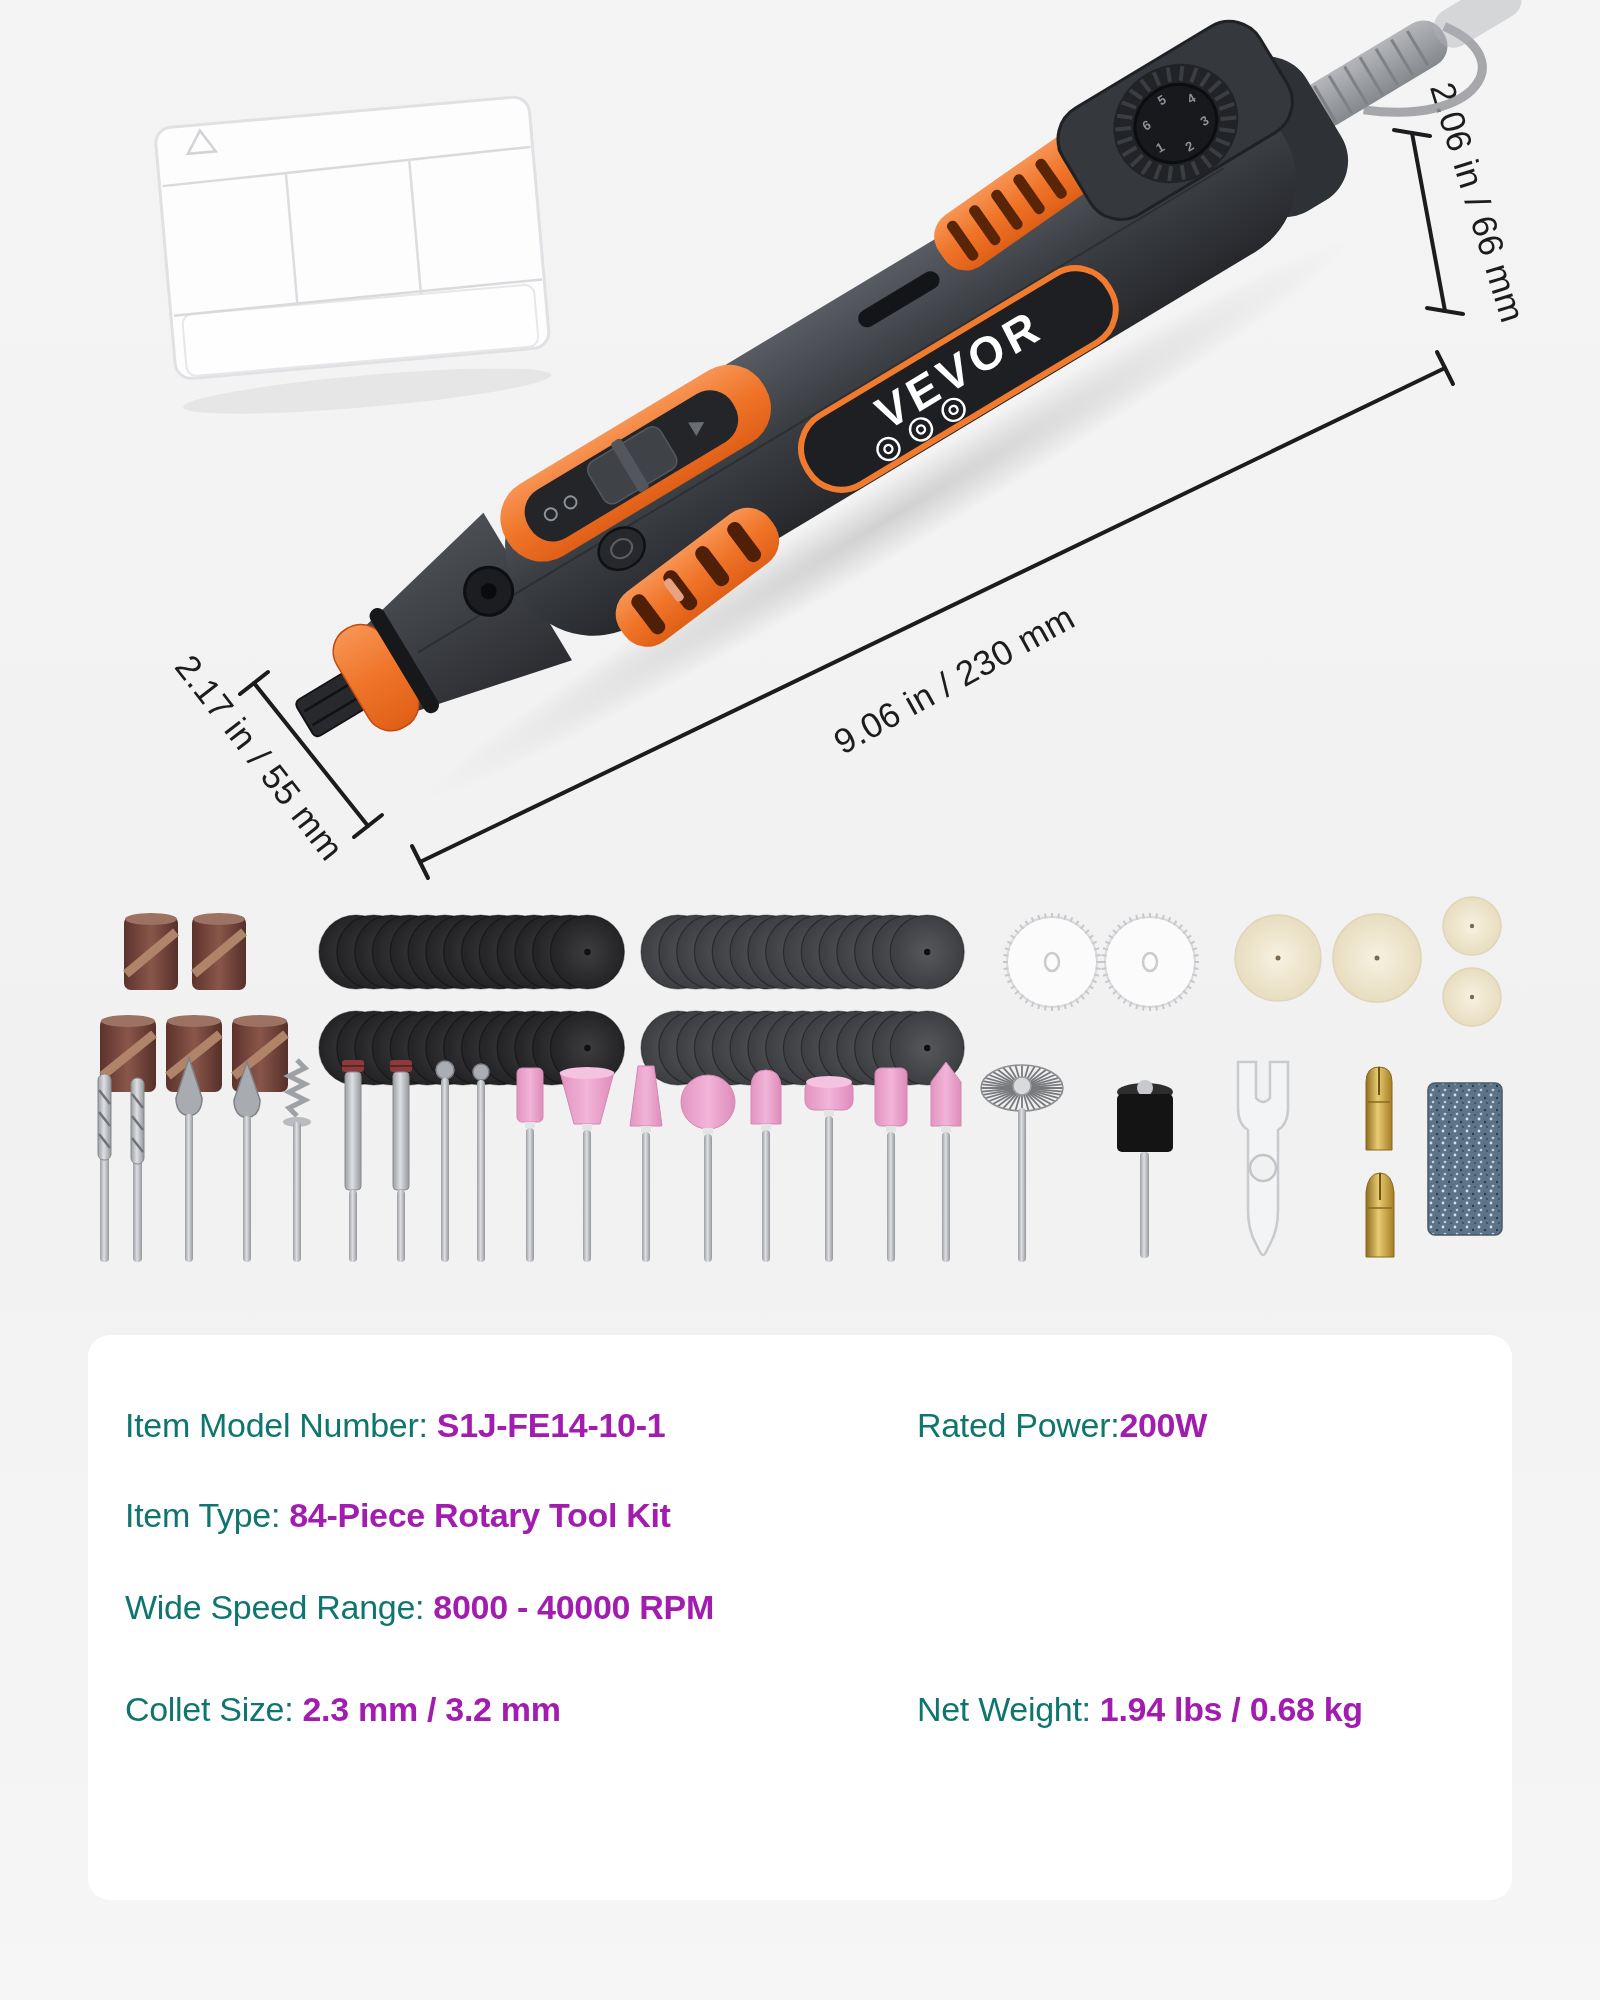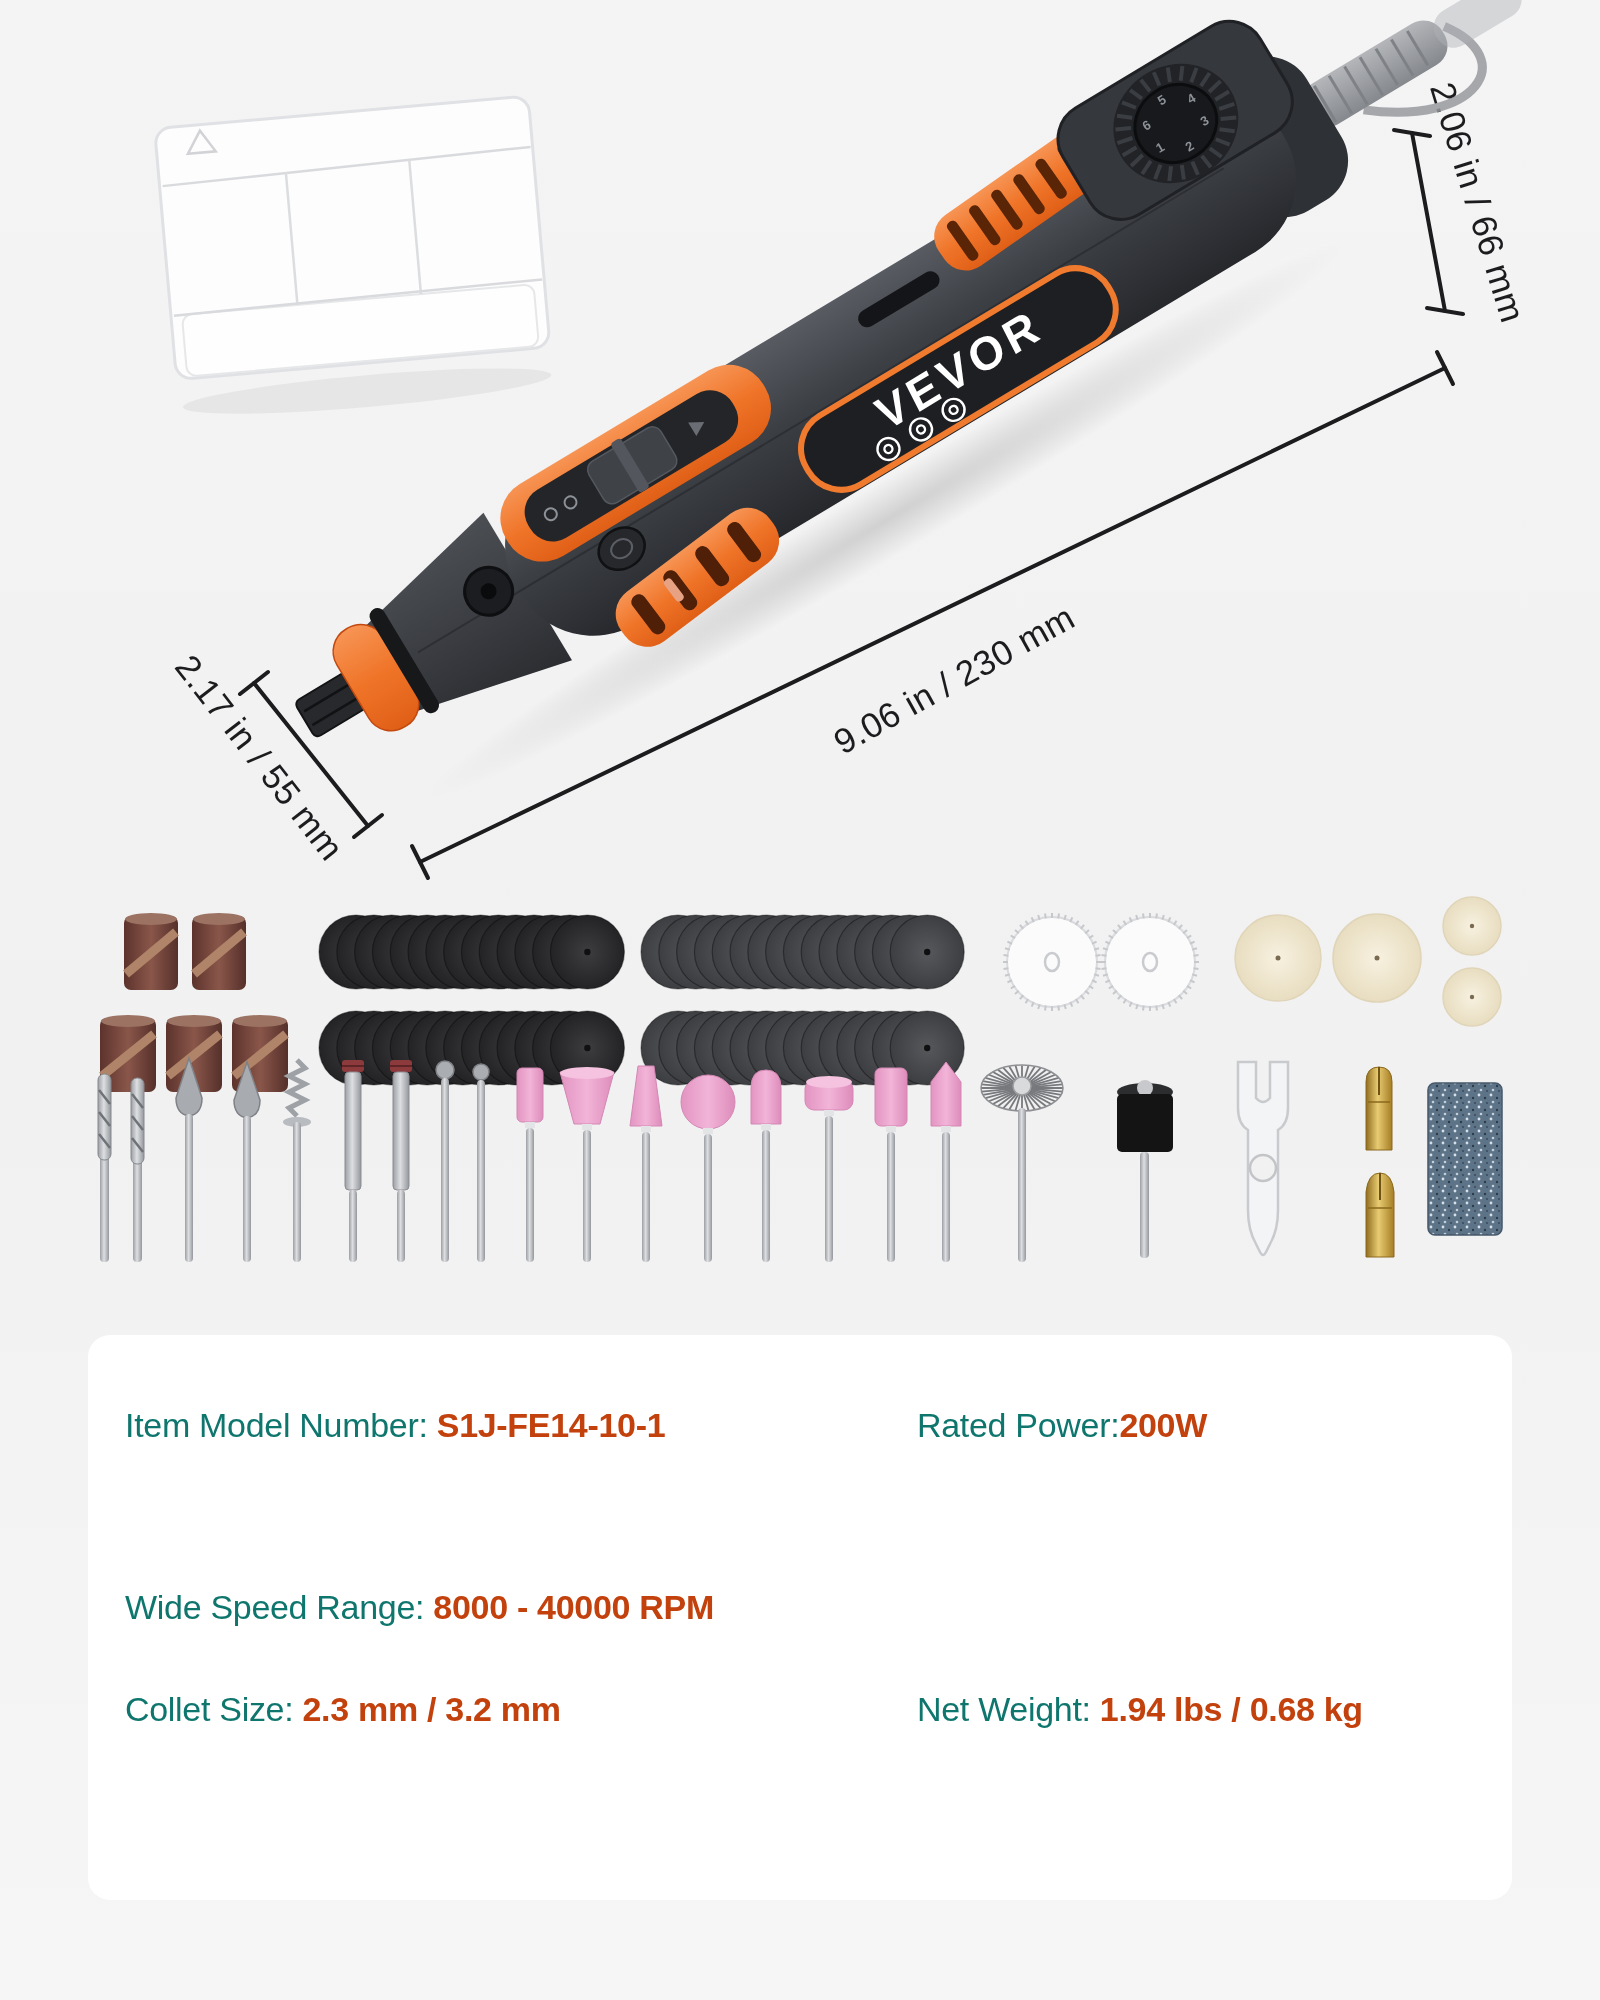--- a/index.html
+++ b/index.html
@@ -16,21 +16,21 @@
   
   .panel{
     position:absolute;left:88px;top:1335px;width:1424px;height:565px;
     background:#ffffff;border-radius:22px;
   }
   .spec-row{position:absolute;left:37px;right:30px;height:44px;display:flex;}
   .cell{position:absolute;top:0;height:44px;line-height:44px;font-size:34px;letter-spacing:-0.3px;white-space:pre;}
   .cell.left{left:0;}
   .cell.right{left:792px;}
   .lbl{color:#0f766e;font-weight:400;white-space:pre;}
-  .val{color:#c2410c;font-weight:700;white-space:pre;margin-top:31px;}
+  .val{color:#a21caf;font-weight:700;white-space:pre;margin-top:31px;}
 </style>
 </head>
 <body>
 
 <div class="stage">
 
   <svg width="1600" height="1335" viewBox="0 0 1600 1335">
     <defs>
       <linearGradient id="gBody" x1="0" y1="0" x2="0" y2="1">
         <stop offset="0" stop-color="#585c62"></stop>
@@ -644,20 +644,23 @@
 
       <rect x="1428" y="1083" width="74" height="152" rx="7" fill="url(#speckStone)" stroke="#46586a" stroke-width="1.5"></rect>
     </g>
   </svg>
 
   <div class="panel">
     <div class="spec-row" style="top:68px">
       <div class="cell left"><span class="lbl">Item Model Number: </span><span class="val">S1J-FE14-10-1</span></div>
       <div class="cell right"><span class="lbl">Rated Power:</span><span class="val">200W</span></div>
     </div>
+    <div class="spec-row" style="top:158px">
+      <div class="cell left"><span class="lbl">Item Type: </span><span class="val">84-Piece Rotary Tool Kit</span></div>
+    </div>
     <div class="spec-row" style="top:250px">
       <div class="cell left"><span class="lbl">Wide Speed Range: </span><span class="val">8000 - 40000 RPM</span></div>
     </div>
     <div class="spec-row" style="top:352px">
       <div class="cell left"><span class="lbl">Collet Size: </span><span class="val">2.3 mm / 3.2 mm</span></div>
       <div class="cell right"><span class="lbl">Net Weight: </span><span class="val">1.94 lbs / 0.68 kg</span></div>
     </div>
   </div>
 </div>
 

